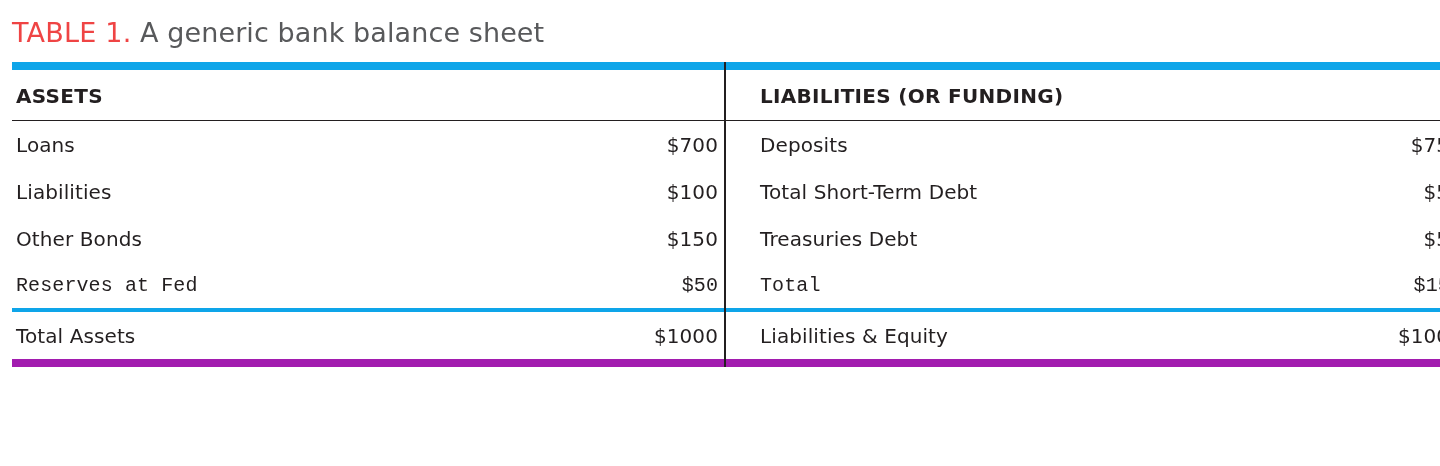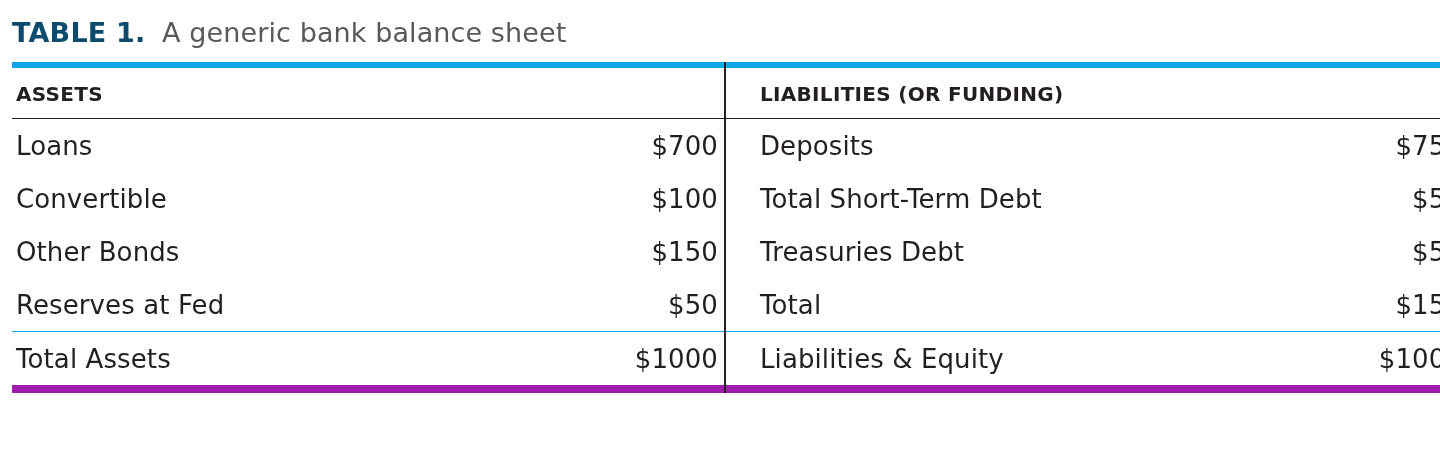--- a/index.html
+++ b/index.html
@@ -21,65 +21,65 @@
     box-sizing: border-box;
     padding: 0 8px;
   }
   .caption {
     padding: 18px 0 14px 4px;
     font-size: 27px;
     line-height: 1.1;
     white-space: nowrap;
   }
   .caption-label {
-    color: #0c4a6e;
-    font-weight: bold;
+    color: #ef4444;
+    font-weight: normal;
     letter-spacing: 0.2px;
   }
   .caption-text {
     color: #58595b;
     font-weight: normal;
     letter-spacing: 0.1px;
-    margin-left: 8px;
   }
   .table-wrap {
     position: relative;
     margin: 0 4px;
   }
   table.balance {
     border-collapse: collapse;
     width: 1424px;
     table-layout: fixed;
   }
   table.balance col.c-label { width: 520px; }
   table.balance col.c-value { width: 190px; }
   table.balance col.c-gap   { width: 34px; }
 
   .rule-top td {
-    border-top: 6px solid #0ea5e9;
+    border-top: 8px solid #0ea5e9;
   }
   .hdr td {
     border-bottom: 1px solid #231f20;
     font-size: 20px;
     font-weight: bold;
     letter-spacing: 0.3px;
     padding: 14px 4px 12px 4px;
     vertical-align: bottom;
   }
   .row td {
-    font-size: 26px;
+    font-size: 20px;
     padding: 12px 4px 11px 4px;
     letter-spacing: 0.1px;
   }
   .row td.val {
     text-align: right;
     margin-top: 20px;
   }
   .row.last td {
-    border-bottom: 1px solid #0ea5e9;
+    border-bottom: 4px solid #0ea5e9;
+    font-family: Liberation Mono, monospace;
   }
   .row.total td {
     border-bottom: 8px solid #a21caf;
   }
   .spacer { width: 34px; }
   .divider {
     position: absolute;
     top: 0;
     bottom: 0;
     left: 712px;
@@ -115,21 +115,21 @@
 
         <tr class="row">
           <td>Loans</td>
           <td class="val">$700</td>
           <td class="spacer"></td>
           <td>Deposits</td>
           <td class="val">$750</td>
         </tr>
 
         <tr class="row">
-          <td>Convertible</td>
+          <td>Liabilities</td>
           <td class="val">$100</td>
           <td class="spacer"></td>
           <td>Total Short-Term Debt</td>
           <td class="val">$50</td>
         </tr>
 
         <tr class="row">
           <td>Other Bonds</td>
           <td class="val">$150</td>
           <td class="spacer"></td>

